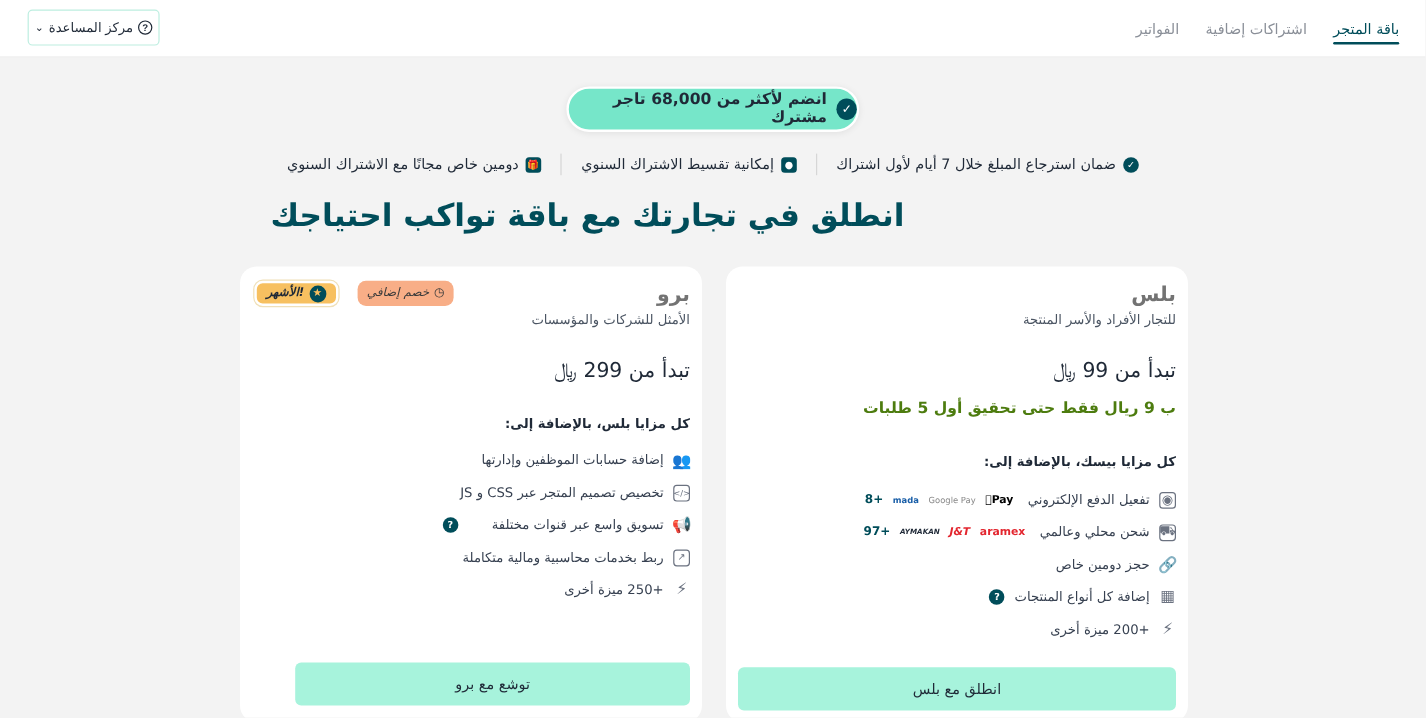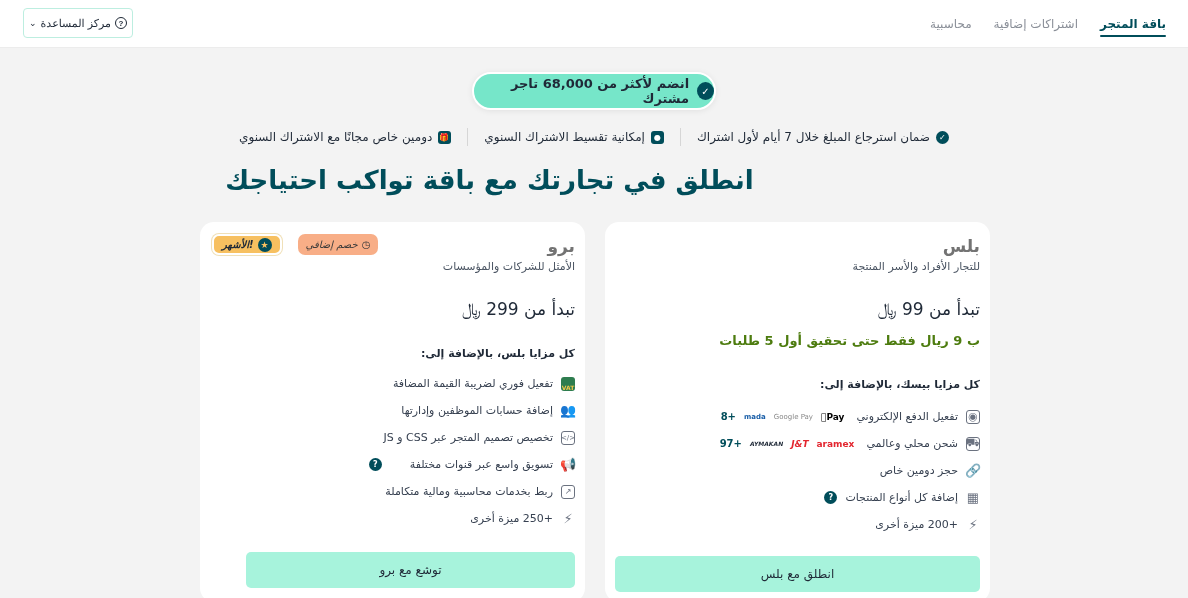--- a/index.html
+++ b/index.html
@@ -2,21 +2,21 @@
 <html><head>
 <meta charset="utf-8">
 <style>
   * { box-sizing: border-box; margin: 0; padding: 0; }
   html, body { width: 1188px; height: 598px; overflow: hidden; }
   body { font-family: "DejaVu Sans", "Liberation Sans", sans-serif; background: #f3f3f3; color: #1f2937; direction: rtl; position: relative; }
 
   .topbar { position: absolute; top: 0; left: 0; width: 1188px; height: 48px; background: #fff; border-bottom: 1px solid #ececec; }
   .tabs { position: absolute; right: 22px; top: 0; height: 48px; display: flex; gap: 22px; align-items: center; }
   .tab { font-size: 12px; color: #8a8f98; height: 48px; display: flex; align-items: center; position: relative; cursor: pointer; }
-  .tab.active { color: #004d5a; font-weight: bold; }
+  .tab.active { color: #004d5a; font-weight: normal; }
   .tab.active::after { content: ""; position: absolute; bottom: 11px; left: 0; right: 0; height: 2px; background: #004d5a; border-radius: 2px; }
 
   .help-btn { position: absolute; left: 23px; top: 8px; width: 110px; height: 30px; border: 1px solid #bdeee0; border-radius: 4px; background: #fff; display: flex; align-items: center; justify-content: center; gap: 4px; font-size: 11px; color: #1f2937; cursor: pointer; }
   .help-btn .q { width: 12px; height: 12px; border: 1.3px solid #1f2937; border-radius: 50%; font-size: 8px; display: flex; align-items: center; justify-content: center; font-weight: bold; }
   .help-btn .chev { font-size: 9px; color: #1f2937; }
 
   .join-pill { position: absolute; left: 472px; top: 72px; width: 244px; height: 38px; border-radius: 20px; background: #76e6c9; border: 2px solid #fff; box-shadow: 0 1px 6px rgba(0,0,0,0.08); display: flex; align-items: center; justify-content: center; gap: 8px; font-size: 13px; font-weight: bold; color: #1f2937; }
   .verified { width: 18px; height: 18px; background: #004d5a; border-radius: 50%; color: #fff; font-size: 10px; display: flex; align-items: center; justify-content: center; }
 
   .perks { position: absolute; top: 128px; left: 0; width: 1188px; display: flex; justify-content: center; align-items: center; font-size: 12px; color: #1f2937; }
@@ -55,21 +55,21 @@
   .badge.discount { background: #f8ae87; color: #3b3b3b; }
   .star { width: 14px; height: 14px; border-radius: 50%; background: #004d5a; color: #f7c060; font-size: 9px; display: flex; align-items: center; justify-content: center; }
 </style>
 </head>
 <body>
 
 <header class="topbar">
   <nav class="tabs">
     <div class="tab active">باقة المتجر</div>
     <div class="tab">اشتراكات إضافية</div>
-    <div class="tab">محاسبية</div>
+    <div class="tab">الفواتير</div>
   </nav>
   <button class="help-btn">
     <span class="q">?</span>
     <span>مركز المساعدة</span>
     <span class="chev">⌄</span>
   </button>
 </header>
 
 <div class="join-pill">
   <span class="verified">✓</span>
@@ -149,24 +149,20 @@
       <span>خصم إضافي</span>
       <span>◷</span>
     </span>
   </div>
   <div class="card-title">برو</div>
   <div class="card-sub">الأمثل للشركات والمؤسسات</div>
   <div class="price">تبدأ من 299 ﷼</div>
   <div class="feat-head" style="margin-top:28px;">كل مزايا بلس، بالإضافة إلى:</div>
   <ul class="feat-list" style="margin-top:10px;">
     <li class="feat">
-      <span class="ficon vat">VAT</span>
-      <span>تفعيل فوري لضريبة القيمة المضافة</span>
-    </li>
-    <li class="feat">
       <span class="ficon plain">👥</span>
       <span>إضافة حسابات الموظفين وإدارتها</span>
     </li>
     <li class="feat">
       <span class="ficon" style="font-size:7px;">&lt;/&gt;</span>
       <span>تخصيص تصميم المتجر عبر CSS و JS</span>
     </li>
     <li class="feat">
       <span class="ficon plain">📢</span>
       <span>تسويق واسع عبر قنوات مختلفة</span>

